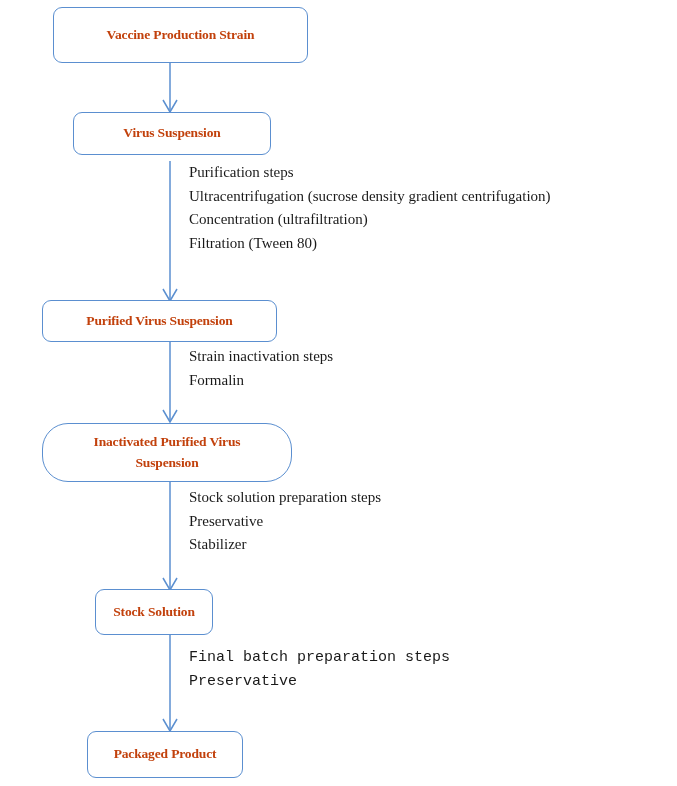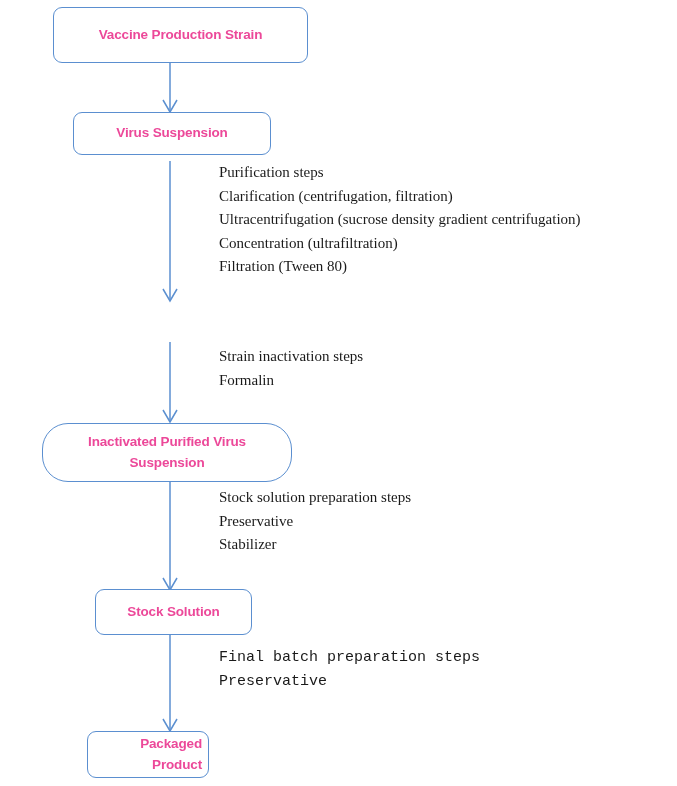--- a/index.html
+++ b/index.html
@@ -21,25 +21,25 @@
     box-sizing: border-box;
     border: 1.4px solid #5B8FD0;
     border-radius: 9px;
     background: #ffffff;
     display: flex;
     align-items: center;
     justify-content: center;
     text-align: center;
   }
   .node-label {
-    font-family: Liberation Sans, sans-serif;
+    font-family: Liberation Serif, serif;
     font-weight: bold;
     font-size: 13.5px;
     line-height: 1.55;
-    color: #ec4899;
+    color: #c2410c;
     letter-spacing: -0.15px;
     padding: 0 6px;
     white-space: pre-line;
   }
   .connector {
     position: absolute;
     overflow: visible;
   }
   .conn-line {
     stroke: #5B8FD0;
@@ -53,21 +53,20 @@
     stroke-linecap: butt;
     stroke-linejoin: miter;
   }
   .annot {
     position: absolute;
     font-family: "Liberation Serif", serif;
     font-size: 15px;
     line-height: 23.6px;
     color: #1a1a1a;
     white-space: nowrap;
-    margin-left: 30px;
   }
   .annot div {
     white-space: nowrap;
   }
 </style>
 </head>
 <body>
 
 <div id="canvas">
 
@@ -84,26 +83,28 @@
     <span class="node-label">Virus Suspension</span>
   </div>
 
   <svg class="connector" style="left:150px; top:161px; width:40px; height:142px;" viewBox="0 0 40 142">
     <line class="conn-line" x1="20" y1="0" x2="20" y2="138"></line>
     <polyline class="conn-head" points="13,128 20,140 27,128"></polyline>
   </svg>
 
   <div class="annot" style="left:189px; top:161px;">
     <div>Purification steps</div>
-    <div>Clarification (centrifugation, filtration)</div>
     <div>Ultracentrifugation (sucrose density gradient centrifugation)</div>
     <div>Concentration (ultrafiltration)</div>
     <div>Filtration (Tween 80)</div>
   </div>
 
+  <div class="node" style="left:42px; top:300px; width:235px; height:42px;">
+    <span class="node-label">Purified Virus Suspension</span>
+  </div>
 
   <svg class="connector" style="left:150px; top:342px; width:40px; height:82px;" viewBox="0 0 40 82">
     <line class="conn-line" x1="20" y1="0" x2="20" y2="78"></line>
     <polyline class="conn-head" points="13,68 20,80 27,68"></polyline>
   </svg>
 
   <div class="annot" style="left:189px; top:345px;">
     <div>Strain inactivation steps</div>
     <div>Formalin</div>
   </div>
@@ -117,31 +118,31 @@
     <line class="conn-line" x1="20" y1="0" x2="20" y2="106"></line>
     <polyline class="conn-head" points="13,96 20,108 27,96"></polyline>
   </svg>
 
   <div class="annot" style="left:189px; top:486px;">
     <div>Stock solution preparation steps</div>
     <div>Preservative</div>
     <div>Stabilizer</div>
   </div>
 
-  <div class="node" style="left:95px; top:589px; width:157px; height:46px;">
+  <div class="node" style="left:95px; top:589px; width:118px; height:46px;">
     <span class="node-label">Stock Solution</span>
   </div>
 
   <svg class="connector" style="left:150px; top:635px; width:40px; height:98px;" viewBox="0 0 40 98">
     <line class="conn-line" x1="20" y1="0" x2="20" y2="94"></line>
     <polyline class="conn-head" points="13,84 20,96 27,84"></polyline>
   </svg>
 
   <div class="annot" style="left:189px; top:646px;font-family:Liberation Mono, monospace;">
     <div>Final batch preparation steps</div>
     <div>Preservative</div>
   </div>
 
-  <div class="node" style="left:87px; top:731px; width:122px; height:47px;text-align:right;">
+  <div class="node" style="left:87px; top:731px; width:156px; height:47px;text-align:right;">
     <span class="node-label">Packaged Product</span>
   </div>
 
 </div>
 
 </body></html>

